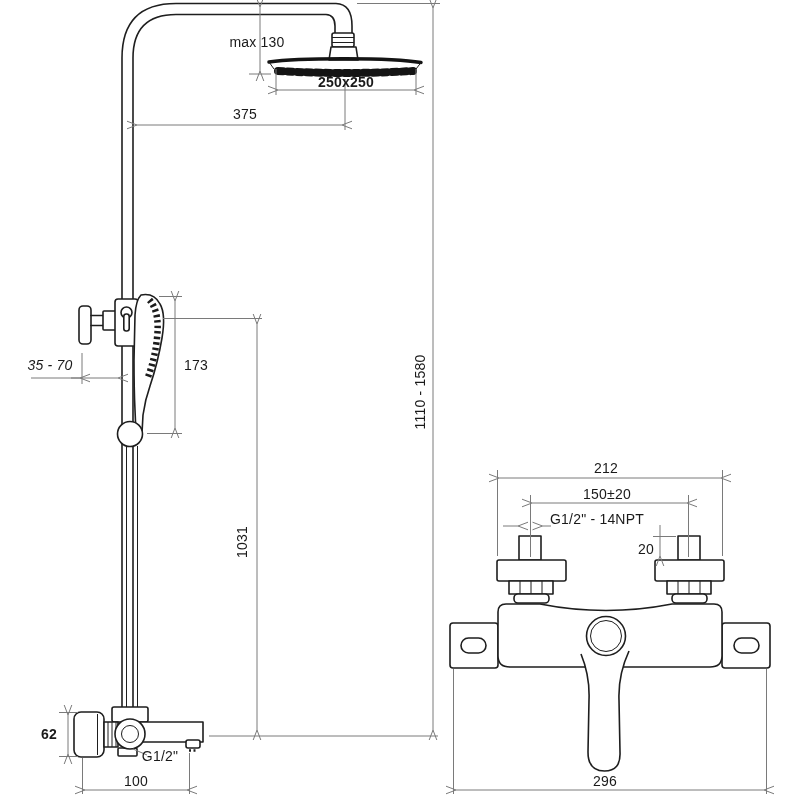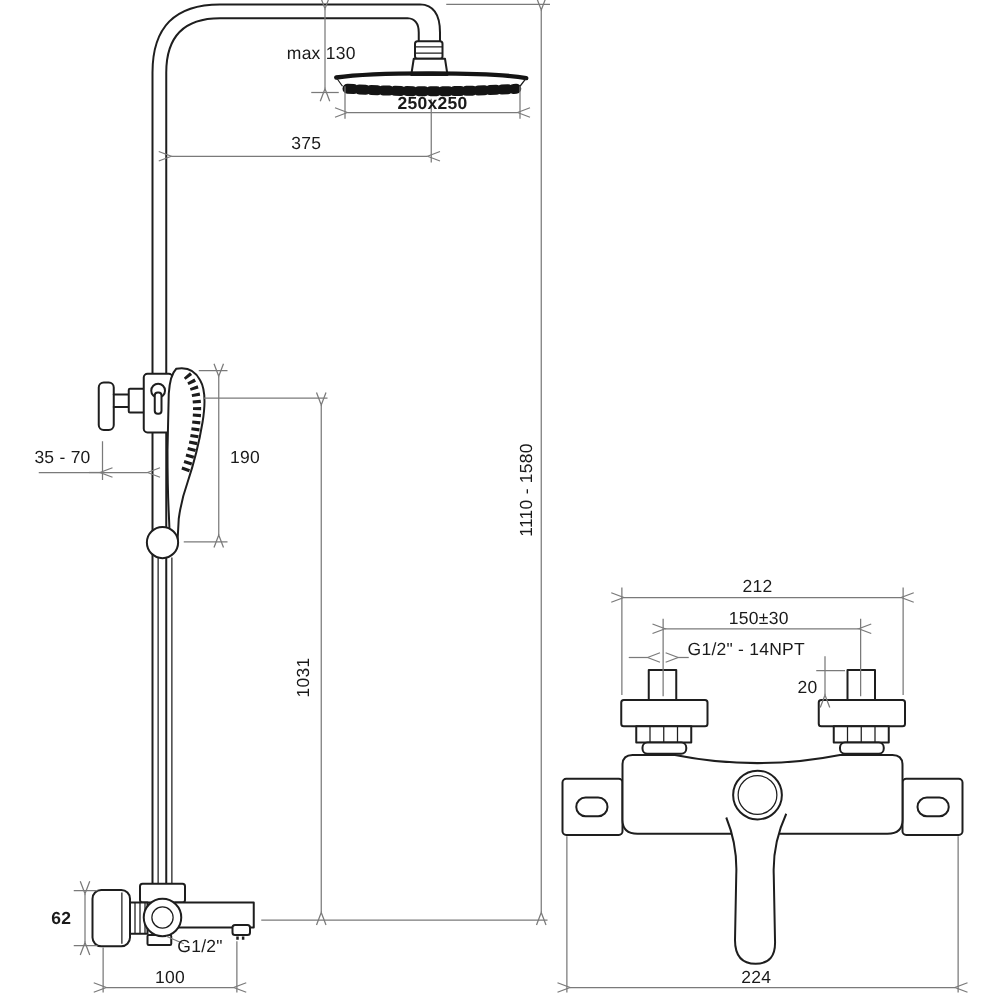--- a/index.html
+++ b/index.html
@@ -147,27 +147,27 @@
       <path class="m" d="M660,525 V556" marker-end="url(#ar)"></path>
       <path class="m" d="M453.5,669 V794 M766.5,669 V794"></path>
       <path class="m" d="M456,790 H764" marker-start="url(#ar)" marker-end="url(#ar)"></path>
     </g>
   </g>
 </svg>
 
 <div class="lbl" style="left:234px; top:43px;margin-left:23px;">max 130</div>
 <div class="lbl" style="left:346px; top:83px;font-weight:bold;">250x250</div>
 <div class="lbl" style="left:213px; top:115px;margin-left:32px;">375</div>
-<div class="lbl" style="left:50px;  top:366px;">35 - 70</div>
-<div class="lbl" style="left:196px; top:366px;">190</div>
+<div class="lbl" style="left:50px;  top:366px;font-style:italic;">35 - 70</div>
+<div class="lbl" style="left:196px; top:366px;">173</div>
 <div class="lbl rot" style="left:243px; top:542px;">1031</div>
 <div class="lbl rot" style="left:421px; top:392px;">1110 - 1580</div>
 <div class="lbl" style="left:49px;  top:735px;font-weight:bold;">62</div>
 <div class="lbl" style="left:160px; top:757px;">G1/2"</div>
 <div class="lbl" style="left:136px; top:782px;">100</div>
 
 <div class="lbl" style="left:606px; top:469px;">212</div>
-<div class="lbl" style="left:607px; top:495px;">150±30</div>
+<div class="lbl" style="left:607px; top:495px;">150±20</div>
 <div class="lbl" style="left:597px; top:520px;">G1/2" - 14NPT</div>
 <div class="lbl" style="left:646px; top:550px;">20</div>
-<div class="lbl" style="left:605px; top:782px;">224</div>
+<div class="lbl" style="left:605px; top:782px;">296</div>
 
 </div>
 
 </body></html>

